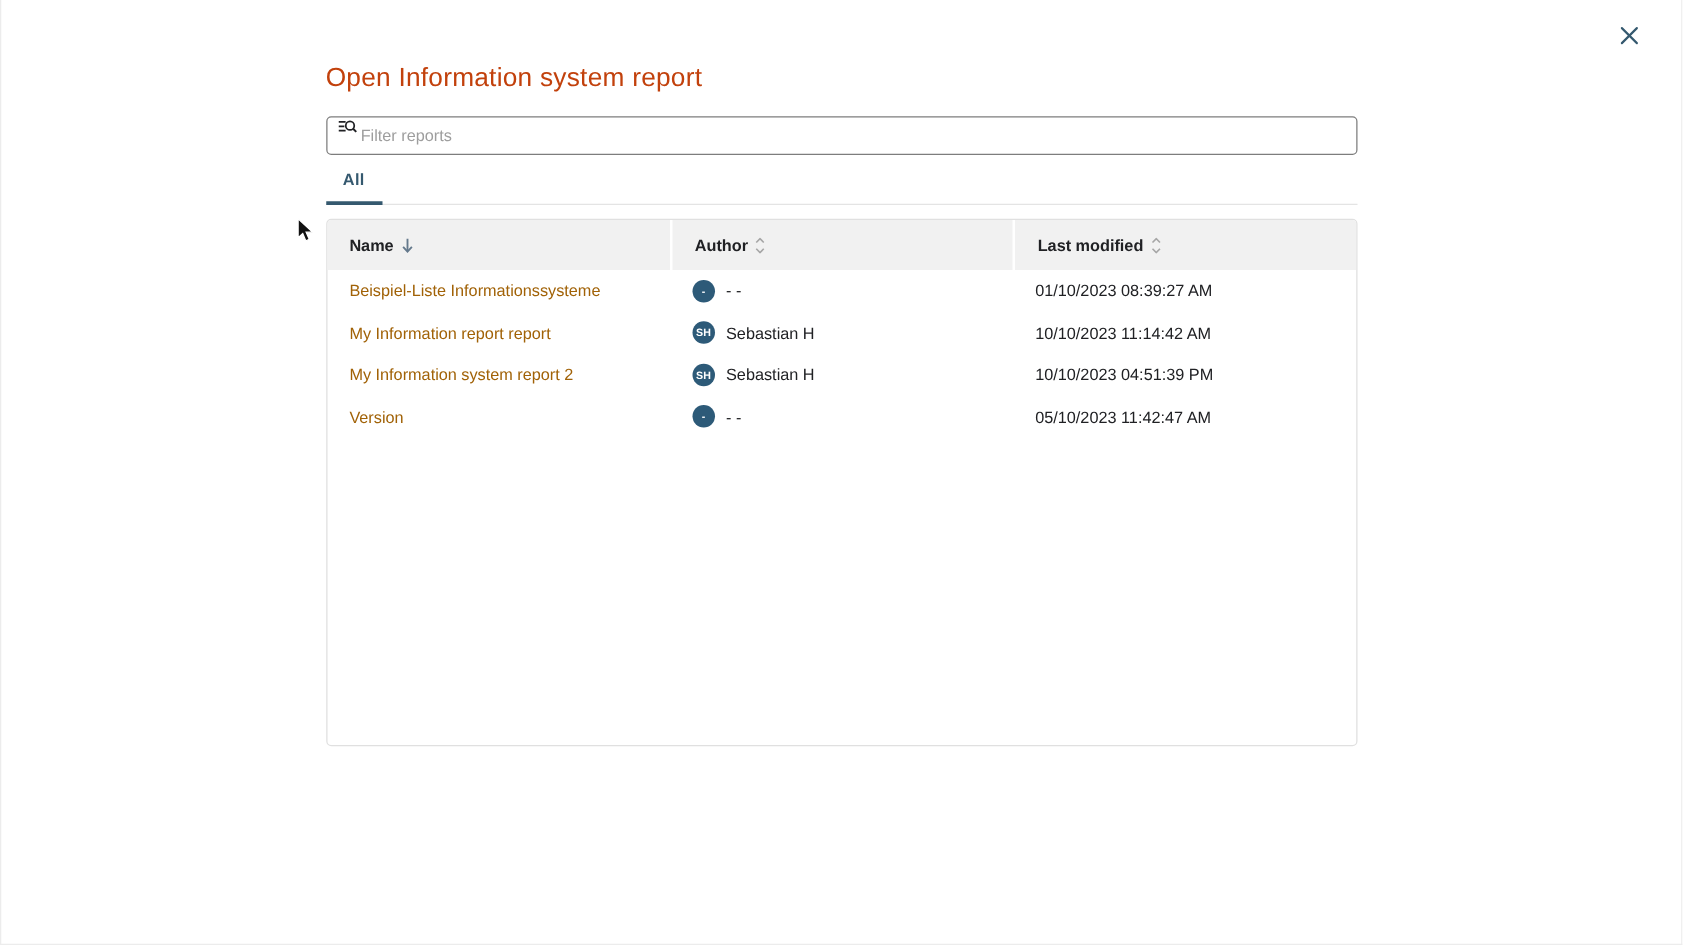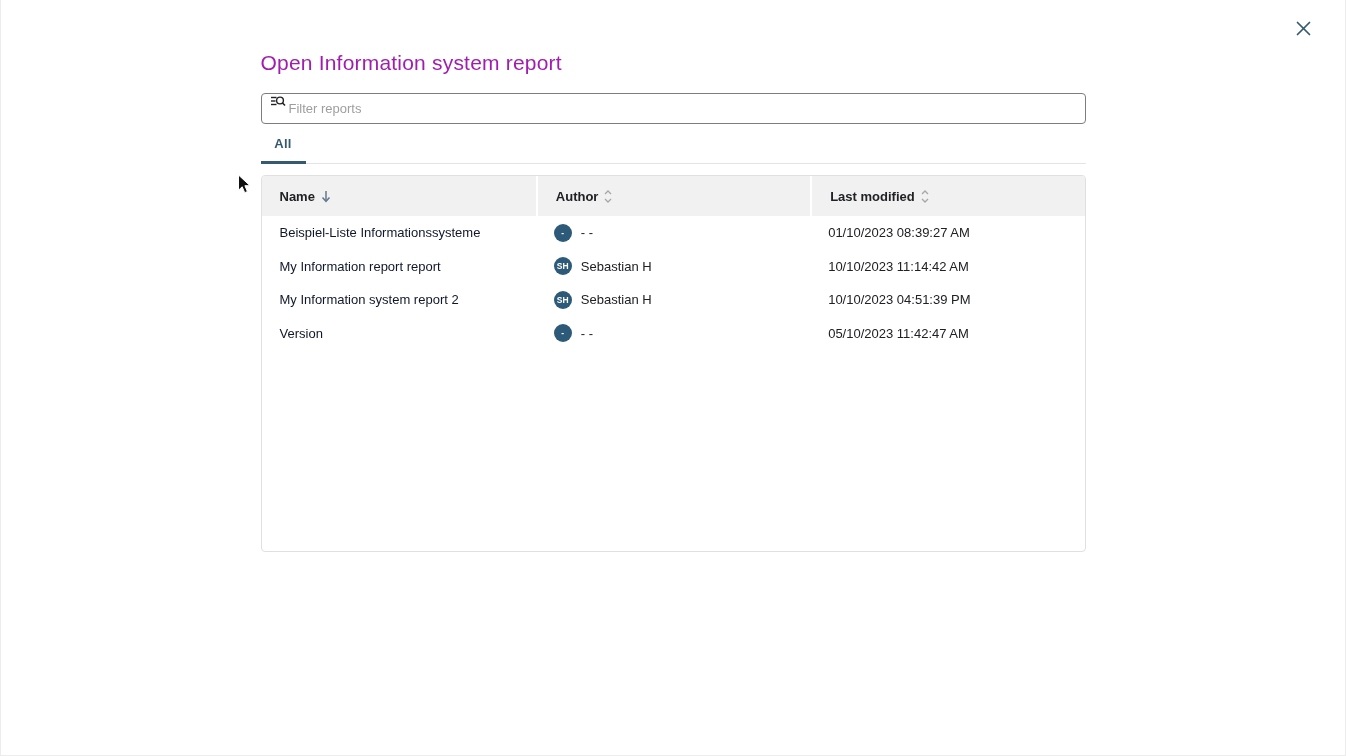--- a/index.html
+++ b/index.html
@@ -25,21 +25,21 @@
     cursor: pointer;
   }
   .content {
     width: 825px;
     margin: 0 auto;
     padding-top: 48px;
   }
   .dialog-title {
     font-size: 21px;
     font-weight: 400;
-    color: #a21caf;
+    color: #c2410c;
     letter-spacing: .2px;
     line-height: 30px;
   }
   .filter-box {
     margin-top: 15px;
     height: 31px;
     border: 1px solid #7d7d7d;
     border-radius: 4px;
     display: flex; align-items: flex-start;
     padding: 0 8px;
@@ -68,21 +68,21 @@
     font-size: 13px;
     font-weight: 600;
     letter-spacing: .3px;
     color: #35596f;
     border-bottom: 3px solid #35596f;
     margin-bottom: -1px;
     cursor: pointer;
   }
   .table-card {
     margin-top: 11px;
-    height: 377px;
+    height: 422px;
     border: 1px solid #e0e0e0;
     border-radius: 4px;
     overflow: hidden;
     background: #fff;
     text-align: center;
   }
   .thead {
     display: grid;
     grid-template-columns: 1fr 1fr 1fr;
     height: 40px;
@@ -103,21 +103,21 @@
     height: 33.5px;
     cursor: pointer;
   }
   .tcell {
     display: flex; align-items: center;
     padding-left: 18px;
     font-size: 13px;
     color: #202124;
     overflow: hidden; white-space: nowrap;
   }
-  .name-link { color: #0f172a; cursor: pointer; }
+  .name-link { color: #a16207; cursor: pointer; }
   .author-cell { gap: 9px; }
   .avatar {
     width: 18px; height: 18px;
     border-radius: 50%;
     background: #2d5a78;
     color: #ffffff;
     font-size: 8.5px;
     font-weight: 700;
     display: inline-flex; align-items: center; justify-content: center;
     flex: 0 0 auto;

